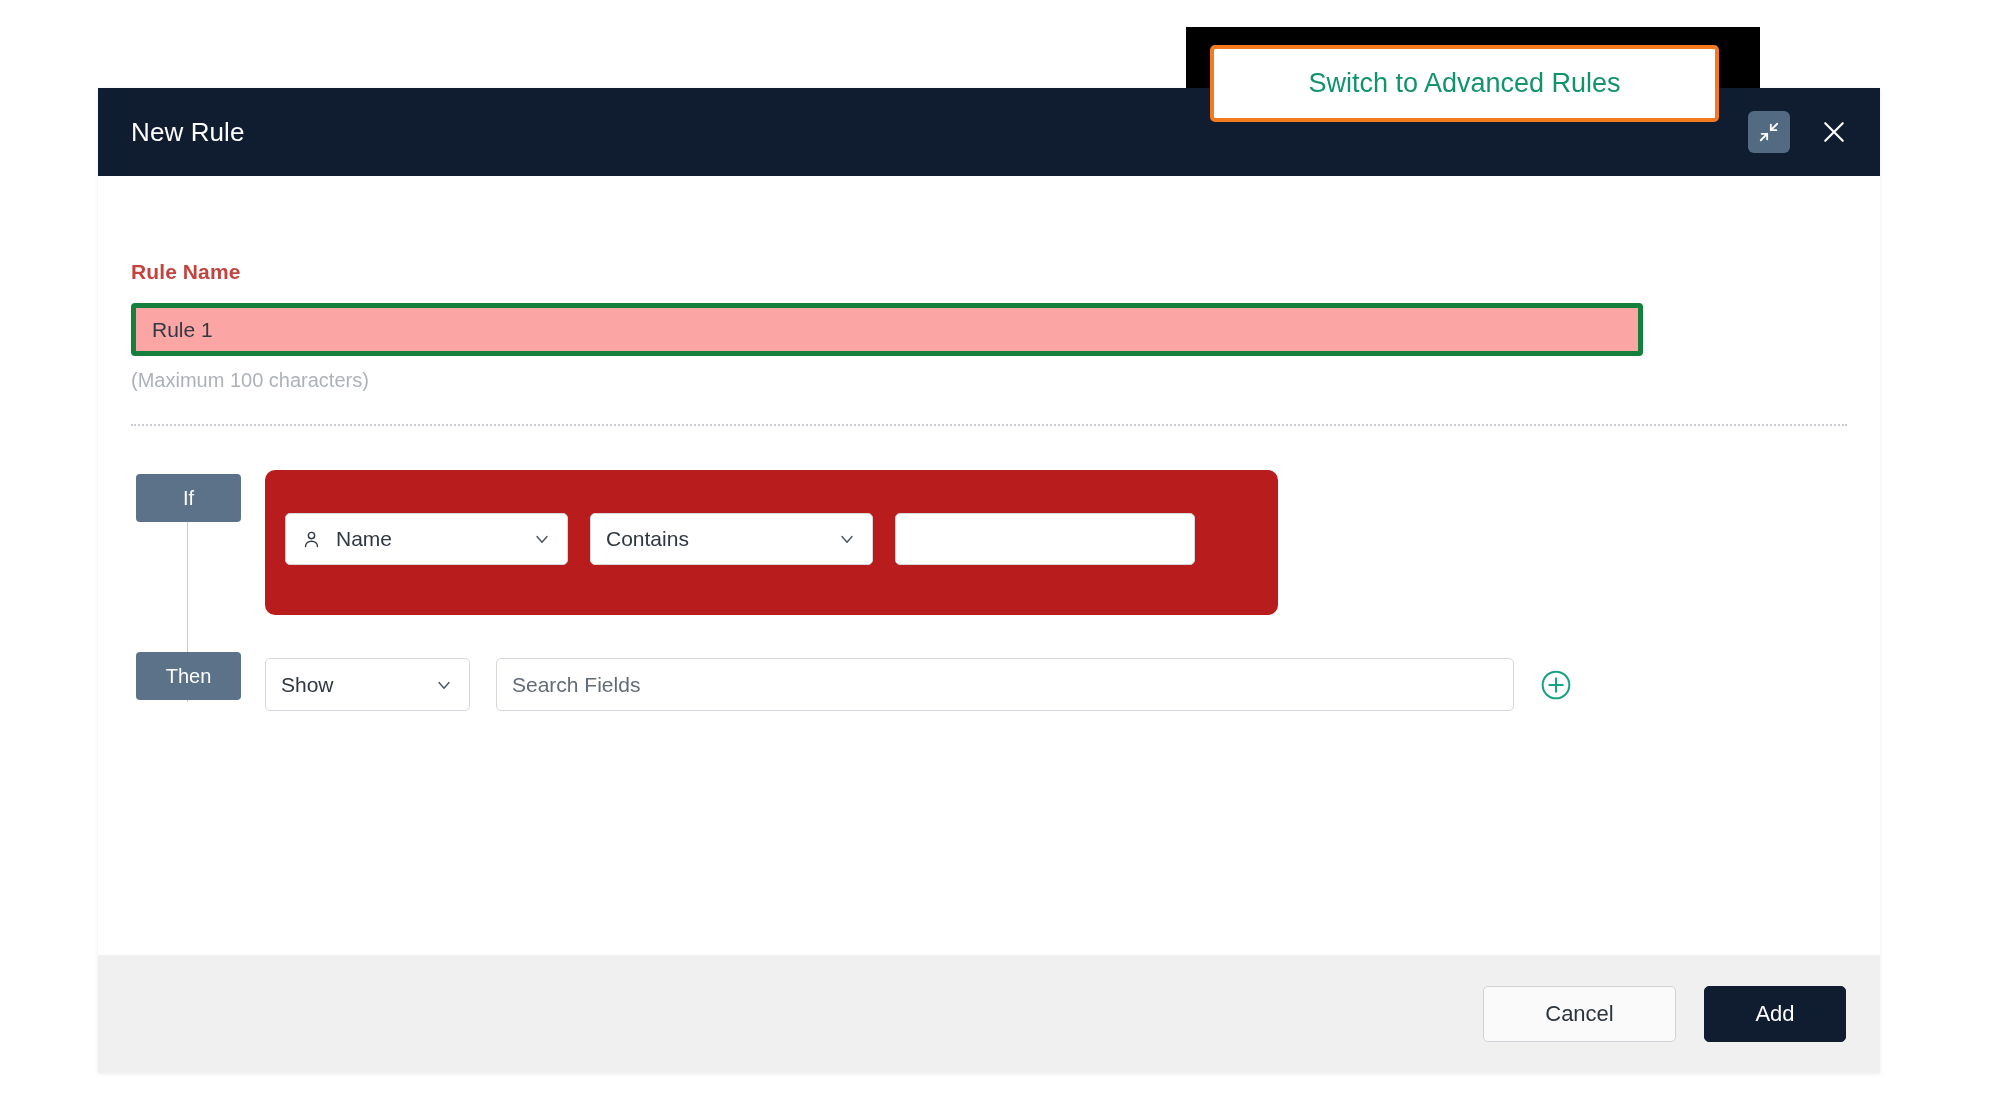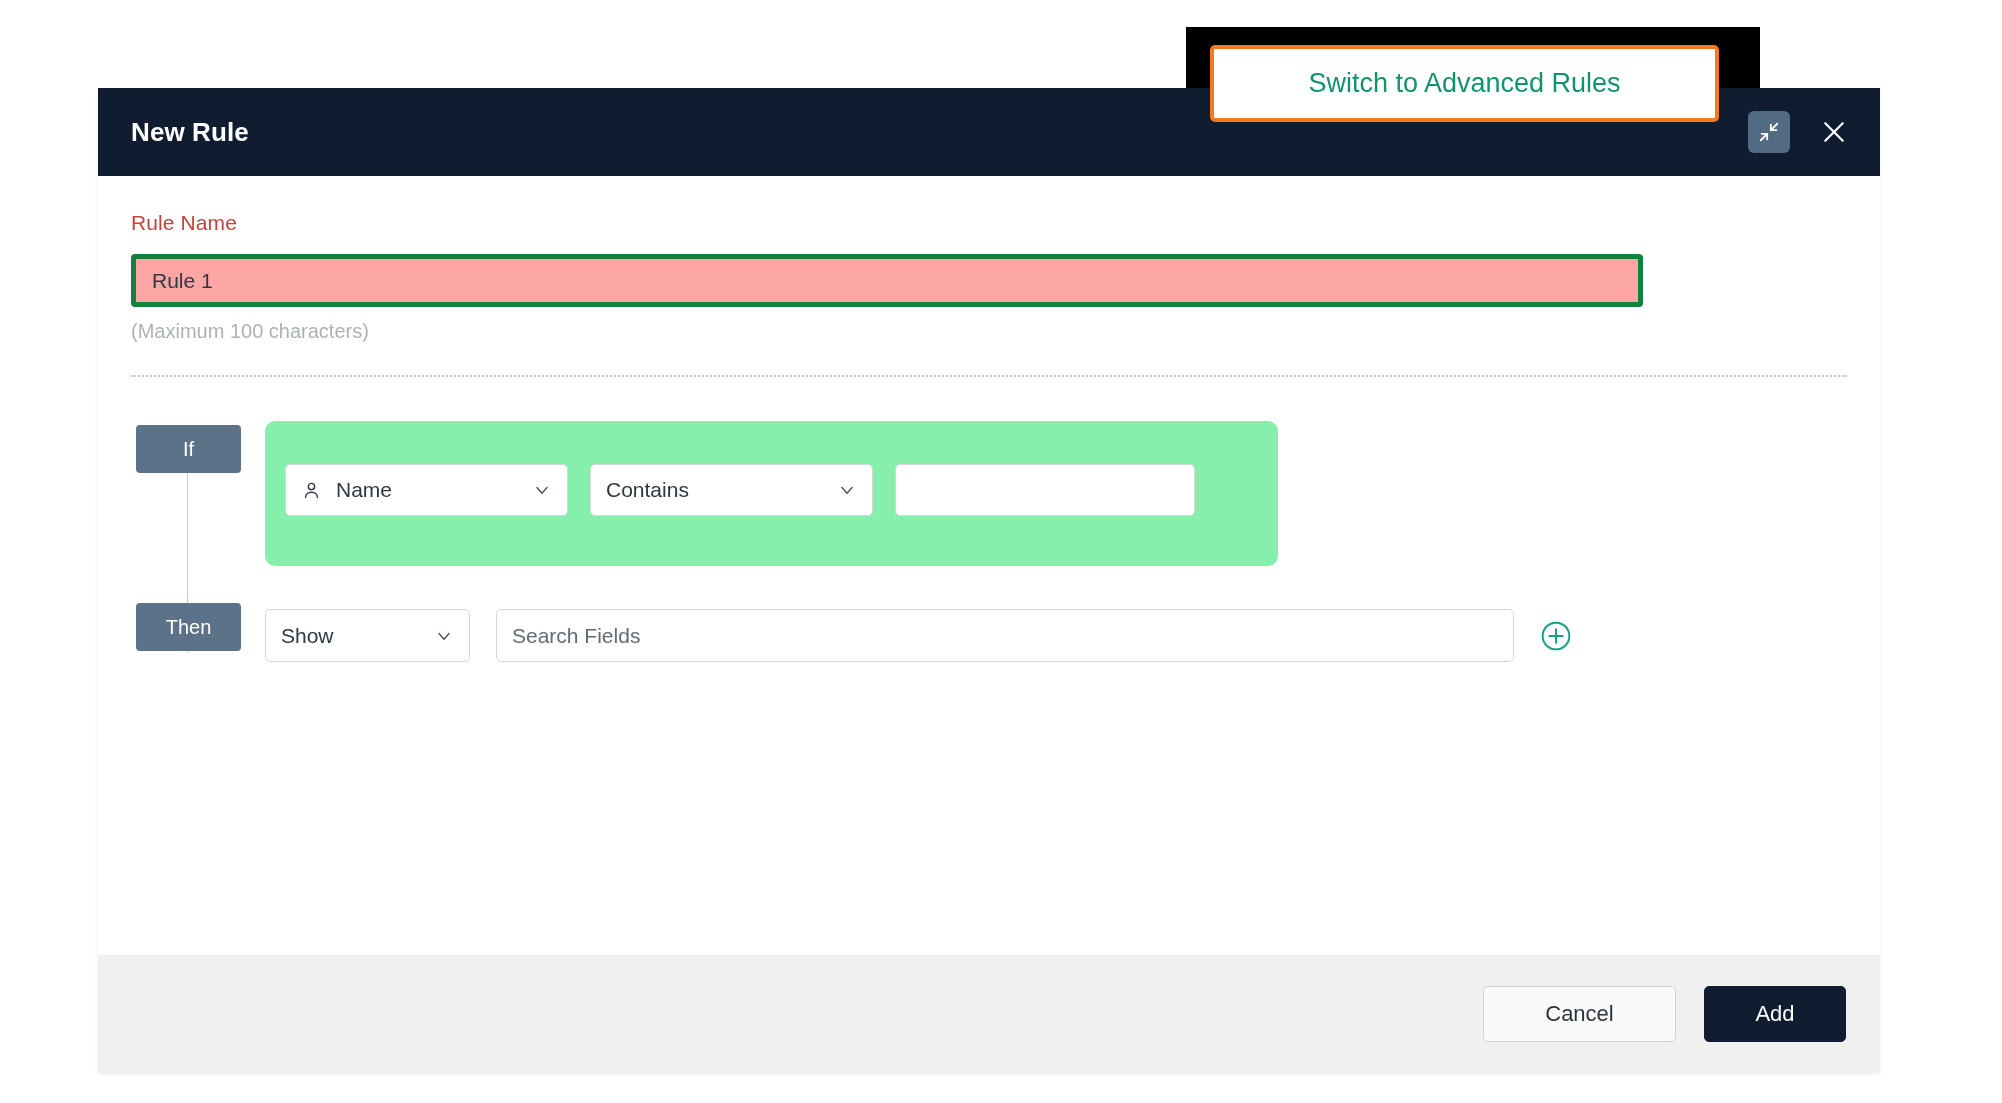--- a/index.html
+++ b/index.html
@@ -42,21 +42,21 @@
     height: 88px;
     background: #101d30;
     display: flex;
     align-items: center;
     padding: 0 0 0 33px;
     box-sizing: border-box;
   }
   .modal-title {
     color: #ffffff;
     font-size: 26px;
-    font-weight: 700;
+    font-weight: 400;
     letter-spacing: 0.1px;
   }
   .header-actions {
     position: absolute;
     right: 24px;
     top: 0;
     height: 88px;
     display: flex;
     align-items: center;
     gap: 22px;
@@ -107,23 +107,23 @@
   .modal-body {
     position: relative;
     padding: 0 33px;
     height: 780px;
     box-sizing: border-box;
   }
 
   .field-label {
     color: #c3443f;
     font-size: 21px;
-    font-weight: 400;
+    font-weight: 700;
     margin: 0;
-    padding-top: 35px;
+    padding-top: 84px;
     letter-spacing: 0.1px;
   }
   .rule-name-input {
     display: block;
     margin-top: 19px;
     width: 1512px;
     height: 53px;
     box-sizing: border-box;
     border: 5px solid #15803d;
     border-radius: 4px;
@@ -176,21 +176,21 @@
   }
   .badge-if { top: 4px; }
   .badge-then { top: 182px; }
 
   .condition-card {
     position: absolute;
     left: 134px;
     top: 0;
     width: 1013px;
     height: 145px;
-    background: #86efac;
+    background: #b91c1c;
     border-radius: 10px;
   }
   .condition-row {
     position: absolute;
     left: 20px;
     top: 43px;
     display: flex;
     align-items: center;
     gap: 22px;
   }

